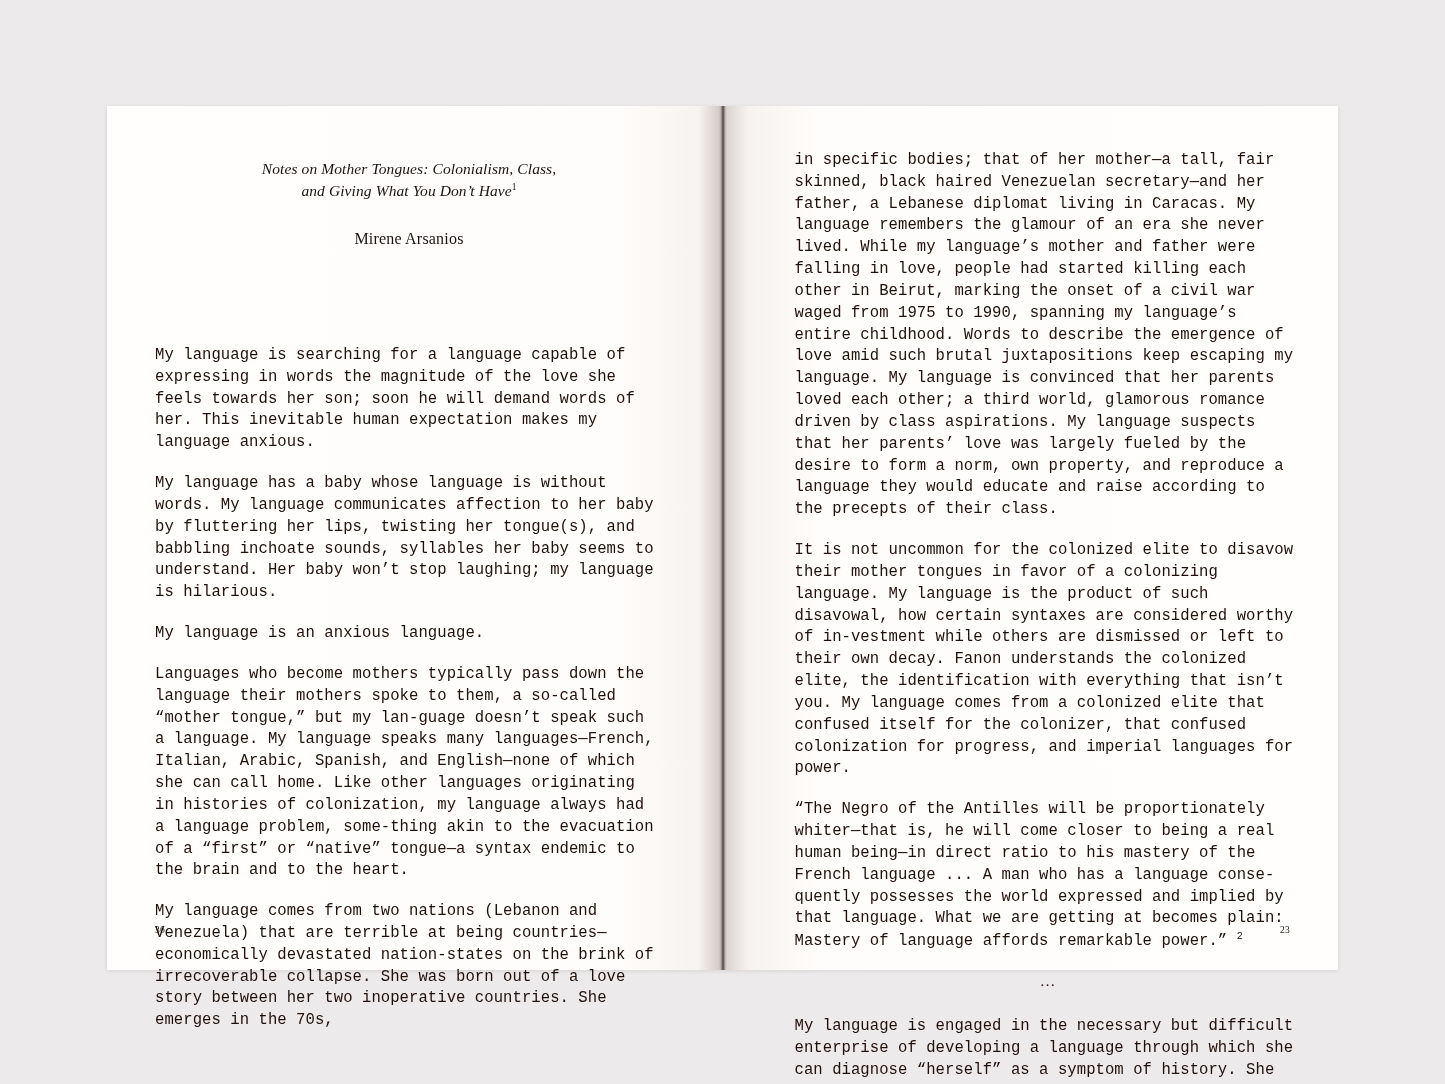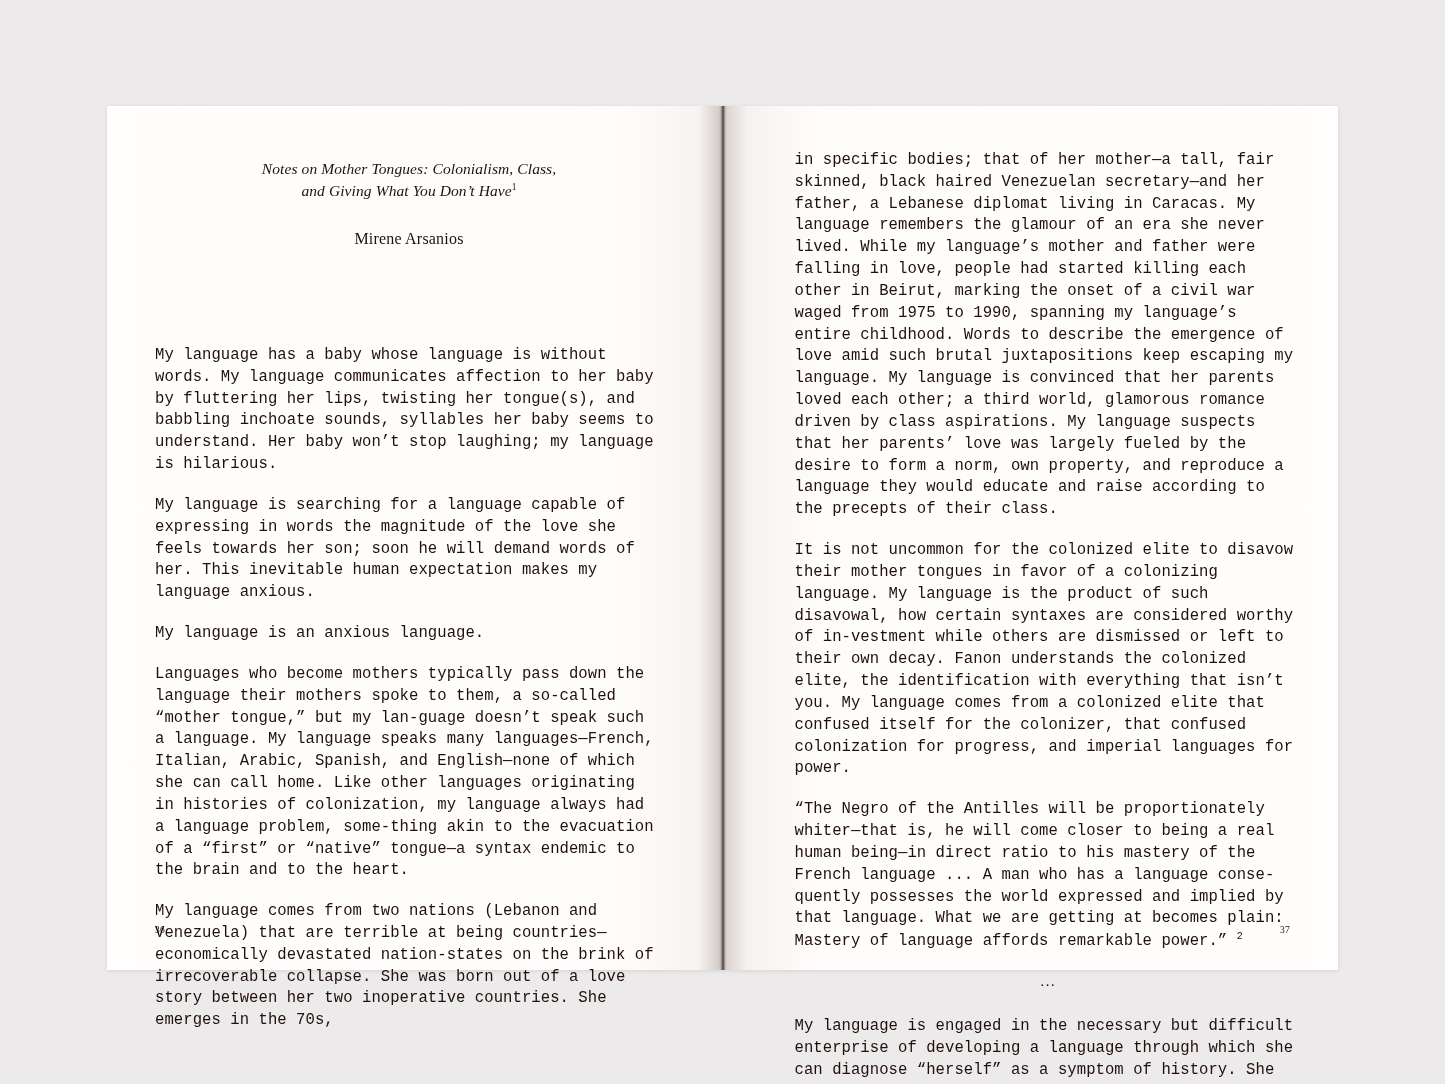--- a/index.html
+++ b/index.html
@@ -142,36 +142,36 @@
 
       <div class="title-block">
         <div class="article-title">
           <span>Notes on Mother Tongues: Colonialism, Class,</span><br>
           <span>and Giving What You Don’t Have</span><sup>1</sup>
         </div>
         <div class="author">Mirene Arsanios</div>
       </div>
 
       <div class="body-start-left">
+        <p class="para">My language is searching for a language capable of expressing in words the magnitude of the love she feels towards her son; soon he will demand words of her. This inevitable human expectation makes my language anxious.</p>
         <p class="para">My language has a baby whose language is without words. My language communicates affection to her baby by fluttering her lips, twisting her tongue(s), and babbling inchoate sounds, syllables her baby seems to understand. Her baby won’t stop laughing; my language is hilarious.</p>
-        <p class="para">My language is searching for a language capable of expressing in words the magnitude of the love she feels towards her son; soon he will demand words of her. This inevitable human expectation makes my language anxious.</p>
         <p class="para">My language is an anxious language.</p>
         <p class="para">Languages who become mothers typically pass down the language their mothers spoke to them, a so-called “mother tongue,” but my lan-guage doesn’t speak such a language. My language speaks many languages—French, Italian, Arabic, Spanish, and English—none of which she can call home. Like other languages originating in histories of colonization, my language always had a language problem, some-thing akin to the evacuation of a “first” or “native” tongue—a syntax endemic to the brain and to the heart.</p>
         <p class="para">My language comes from two nations (Lebanon and Venezuela) that are terrible at being countries—economically devastated nation-states on the brink of irrecoverable collapse. She was born out of a love story between her two inoperative countries. She emerges in the 70s,</p>
       </div>
 
     </div>
     <div class="folio left">36</div>
   </div>
 
   <div class="page right">
     <div class="content-right">
       <p class="para">in specific bodies; that of her mother—a tall, fair skinned, black haired Venezuelan secretary—and her father, a Lebanese diplomat living in Caracas. My language remembers the glamour of an era she never lived. While my language’s mother and father were falling in love, people had started killing each other in Beirut, marking the onset of a civil war waged from 1975 to 1990, spanning my language’s entire childhood. Words to describe the emergence of love amid such brutal juxtapositions keep escaping my language. My language is convinced that her parents loved each other; a third world, glamorous romance driven by class aspirations. My language suspects that her parents’ love was largely fueled by the desire to form a norm, own property, and reproduce a language they would educate and raise according to the precepts of their class.</p>
       <p class="para">It is not uncommon for the colonized elite to disavow their mother tongues in favor of a colonizing language. My language is the product of such disavowal, how certain syntaxes are considered worthy of in-vestment while others are dismissed or left to their own decay. Fanon understands the colonized elite, the identification with everything that isn’t you. My language comes from a colonized elite that confused itself for the colonizer, that confused colonization for progress, and imperial languages for power.</p>
       <p class="para"><span>“The Negro of the Antilles will be proportionately whiter—that is, he will come closer to being a real human being—in direct ratio to his mastery of the French language ... A man who has a language conse-quently possesses the world expressed and implied by that language. What we are getting at becomes plain: Mastery of language affords remarkable power.”</span> <sup>2</sup></p>
       <div class="ellipsis-sep">…</div>
       <p class="para">My language is engaged in the necessary but difficult enterprise of developing a language through which she can diagnose “herself” as a symptom of history. She believes that she can put the stories of her</p>
     </div>
-    <div class="folio right">37</div>
+    <div class="folio right">23</div>
   </div>
 
   <div id="gutter"></div>
 </div>
 
 </body></html>

